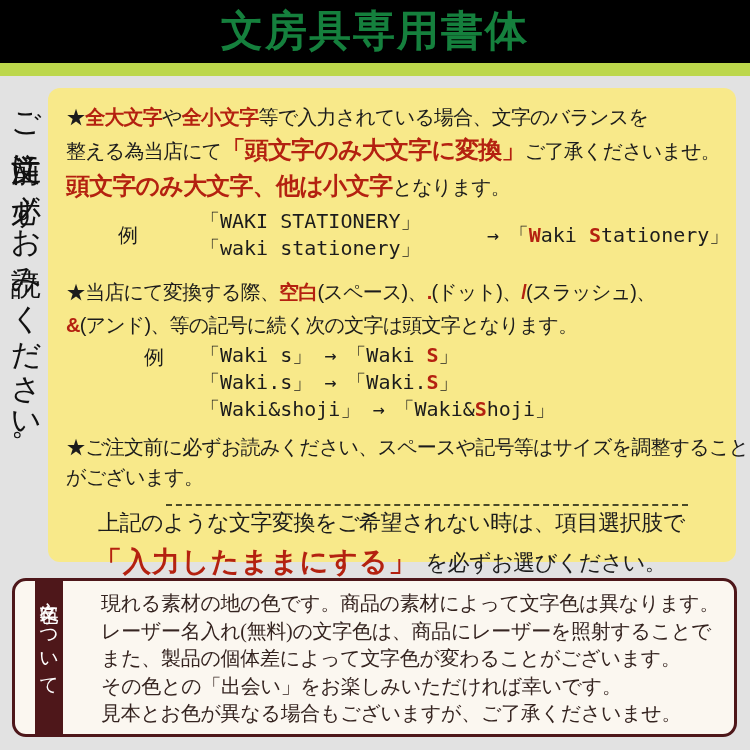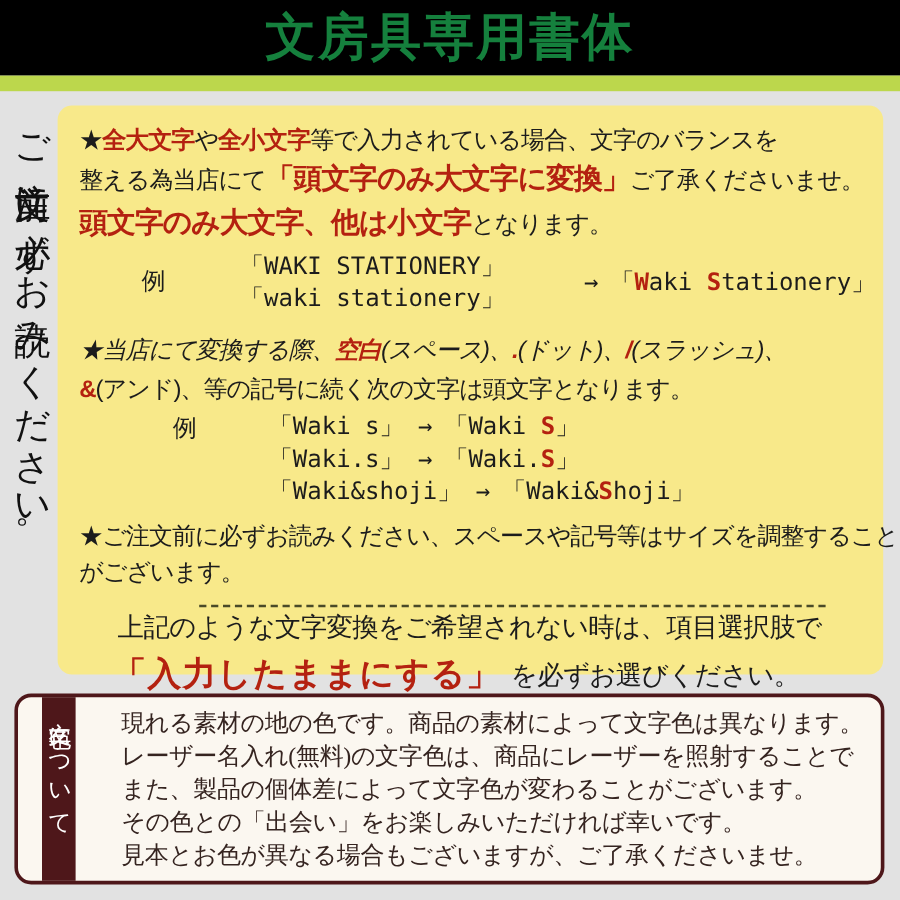--- a/index.html
+++ b/index.html
@@ -33,23 +33,23 @@
     padding:14px 8px 0 18px;font-size:20px;line-height:1.5;
   }
   .tight{letter-spacing:-0.8px;white-space:nowrap;}
   .red{color:var(--red);font-weight:bold;}
   .red-lg{color:var(--red);font-weight:bold;font-size:24px;}
   .mono{font-family:"DejaVu Sans Mono",monospace;white-space:pre;font-size:20px;}
   .ex1{display:flex;align-items:center;margin:4px 0 6px 52px;}
   .ex1 .col{margin-left:62px;line-height:27px;}
   .ex1 .result{margin-left:66px;}
   .arrow{font-family:"DejaVu Sans Mono",monospace;margin-right:10px;}
-  .p2{margin-top:12px;line-height:1.8;font-style:italic;}
+  .p2{margin-top:12px;line-height:1.8;}
   .ex2{display:flex;margin:2px 0 8px 78px;}
-  .ex2 .col{margin-left:60px;line-height:27px;}
+  .ex2 .col{margin-left:36px;line-height:27px;}
   .p3{margin-top:10px;line-height:1.45;}
   .divider{margin:12px 40px 0 100px;border-top:2px dashed #4a4a28;height:0;}
   .p4{margin-top:0;}
   .p4 .l1{padding-left:32px;font-size:22px;letter-spacing:-0.5px;white-space:nowrap;}
   .p4 .l2{display:flex;align-items:center;padding-left:28px;margin-top:2px;white-space:nowrap;}
   .red-xl{color:var(--red);font-weight:bold;font-size:28px;letter-spacing:1px;}
   .p4 .tail{font-size:22px;margin-left:8px;letter-spacing:-0.5px;}
   
   .color-box{
     position:absolute;left:12px;top:578px;width:725px;height:159px;

